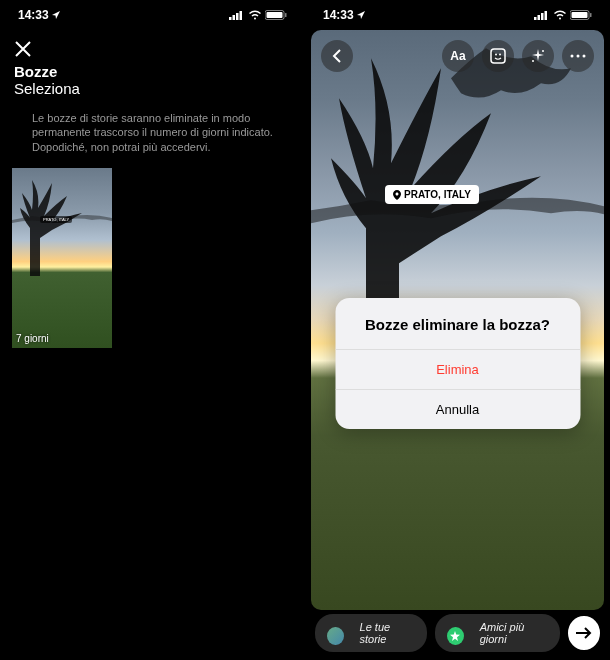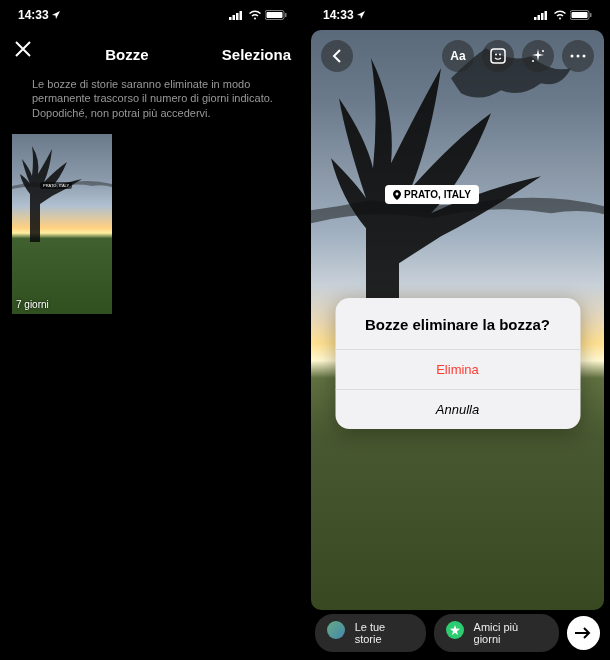--- a/index.html
+++ b/index.html
@@ -29,26 +29,27 @@
       font-weight: 700;
     }
     .status-left { display: flex; align-items: center; gap: 2px; }
     .status-right { display: flex; align-items: center; gap: 4px; }
     .status-icons { display: flex; gap: 3px; align-items: center; }
     
     
     .header {
       display: flex;
       justify-content: space-between;
-      align-items: flex-end;
+      align-items: flex-start;
       padding: 10px 14px;
       font-size: 15px;
+      flex-direction: column;
     }
     .header-title { font-weight: 600; }
-    .header-right { font-weight: 700; }
+    .header-right { font-weight: 400; }
     .close-x { font-size: 20px; font-weight: 300; }
     
     .description {
       padding: 4px 32px 14px;
       font-size: 11px;
       line-height: 1.3;
       color: #999;
     }
     
     
@@ -168,44 +169,45 @@
       font-weight: 600;
       color: #000;
       border-bottom: 1px solid #ddd;
     }
     .dialog-btn {
       padding: 12px;
       text-align: center;
       font-size: 13px;
       border-bottom: 1px solid #ddd;
     }
-    .dialog-btn:last-child { border-bottom: none; font-style: italic; }
+    .dialog-btn:last-child { border-bottom: none; }
     .dialog-btn.danger { color: #ff3b30; }
     .dialog-btn.cancel { color: #000; }
     
     
     .bottom-row {
       position: absolute;
       bottom: 8px;
       left: 0;
       right: 0;
       display: flex;
       align-items: center;
       gap: 8px;
       padding: 0 10px;
     }
     .pill {
       background: #2a2a2a;
       border-radius: 18px;
       padding: 7px 12px;
       display: flex;
-      align-items: flex-start;
-      gap: 10px;
+      align-items: flex-end;
+      gap: 16px;
       font-size: 11px;
       color: #eee;
+      font-style: italic;
     }
     .pill-icon {
       width: 18px;
       height: 18px;
       border-radius: 50%;
       display: flex;
       align-items: center;
       justify-content: center;
       font-size: 10px;
     }

